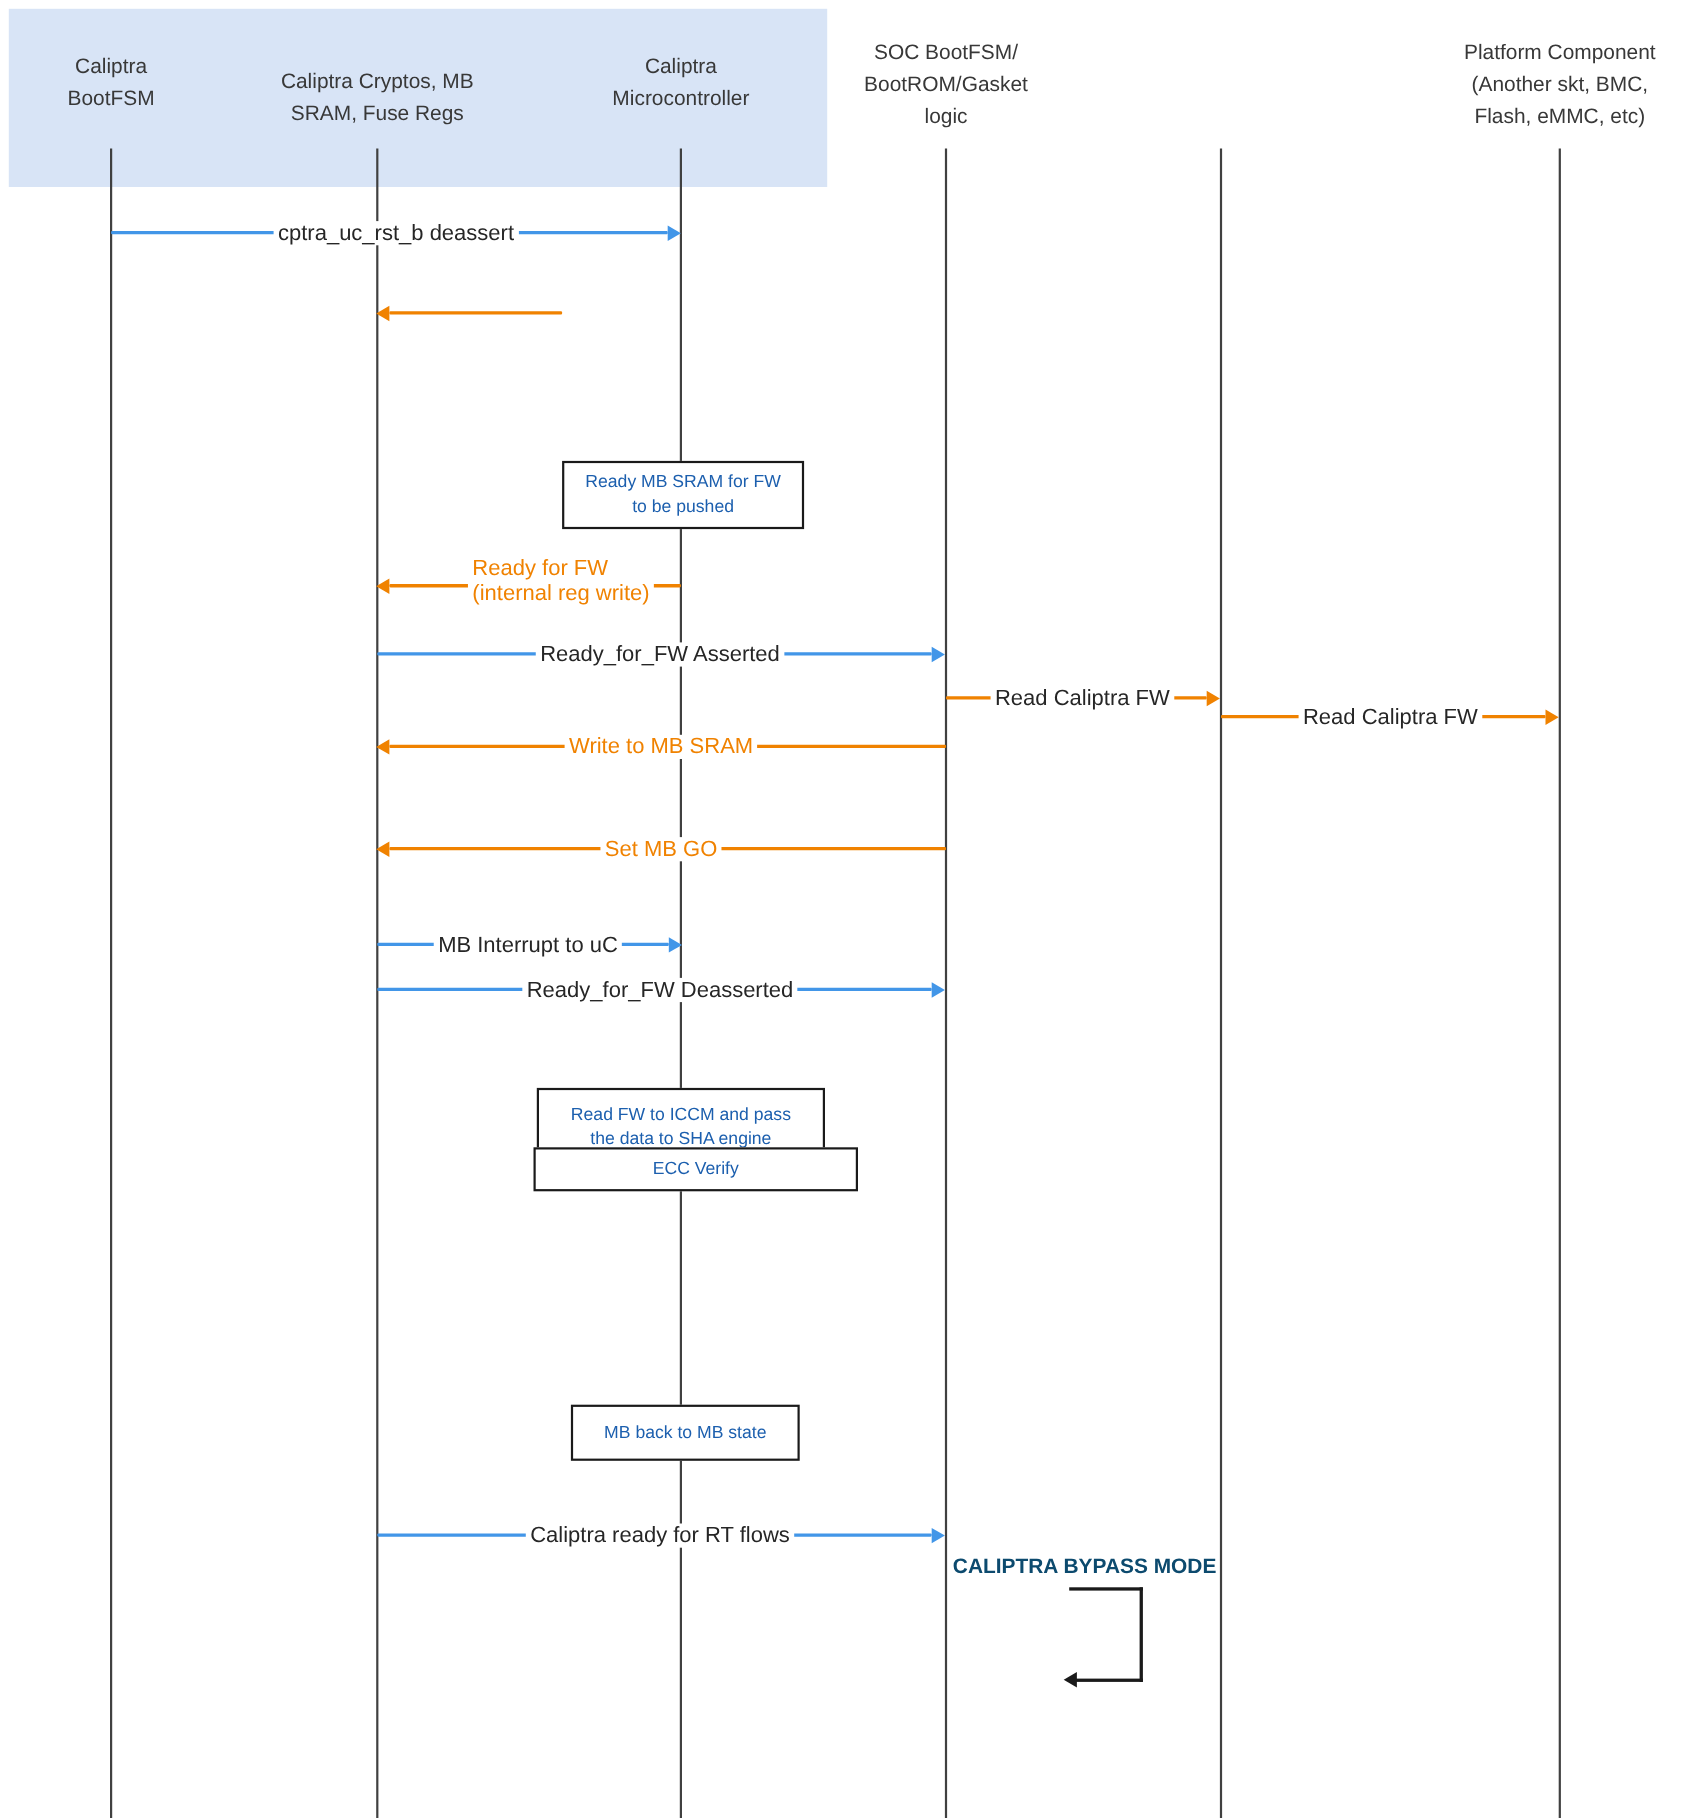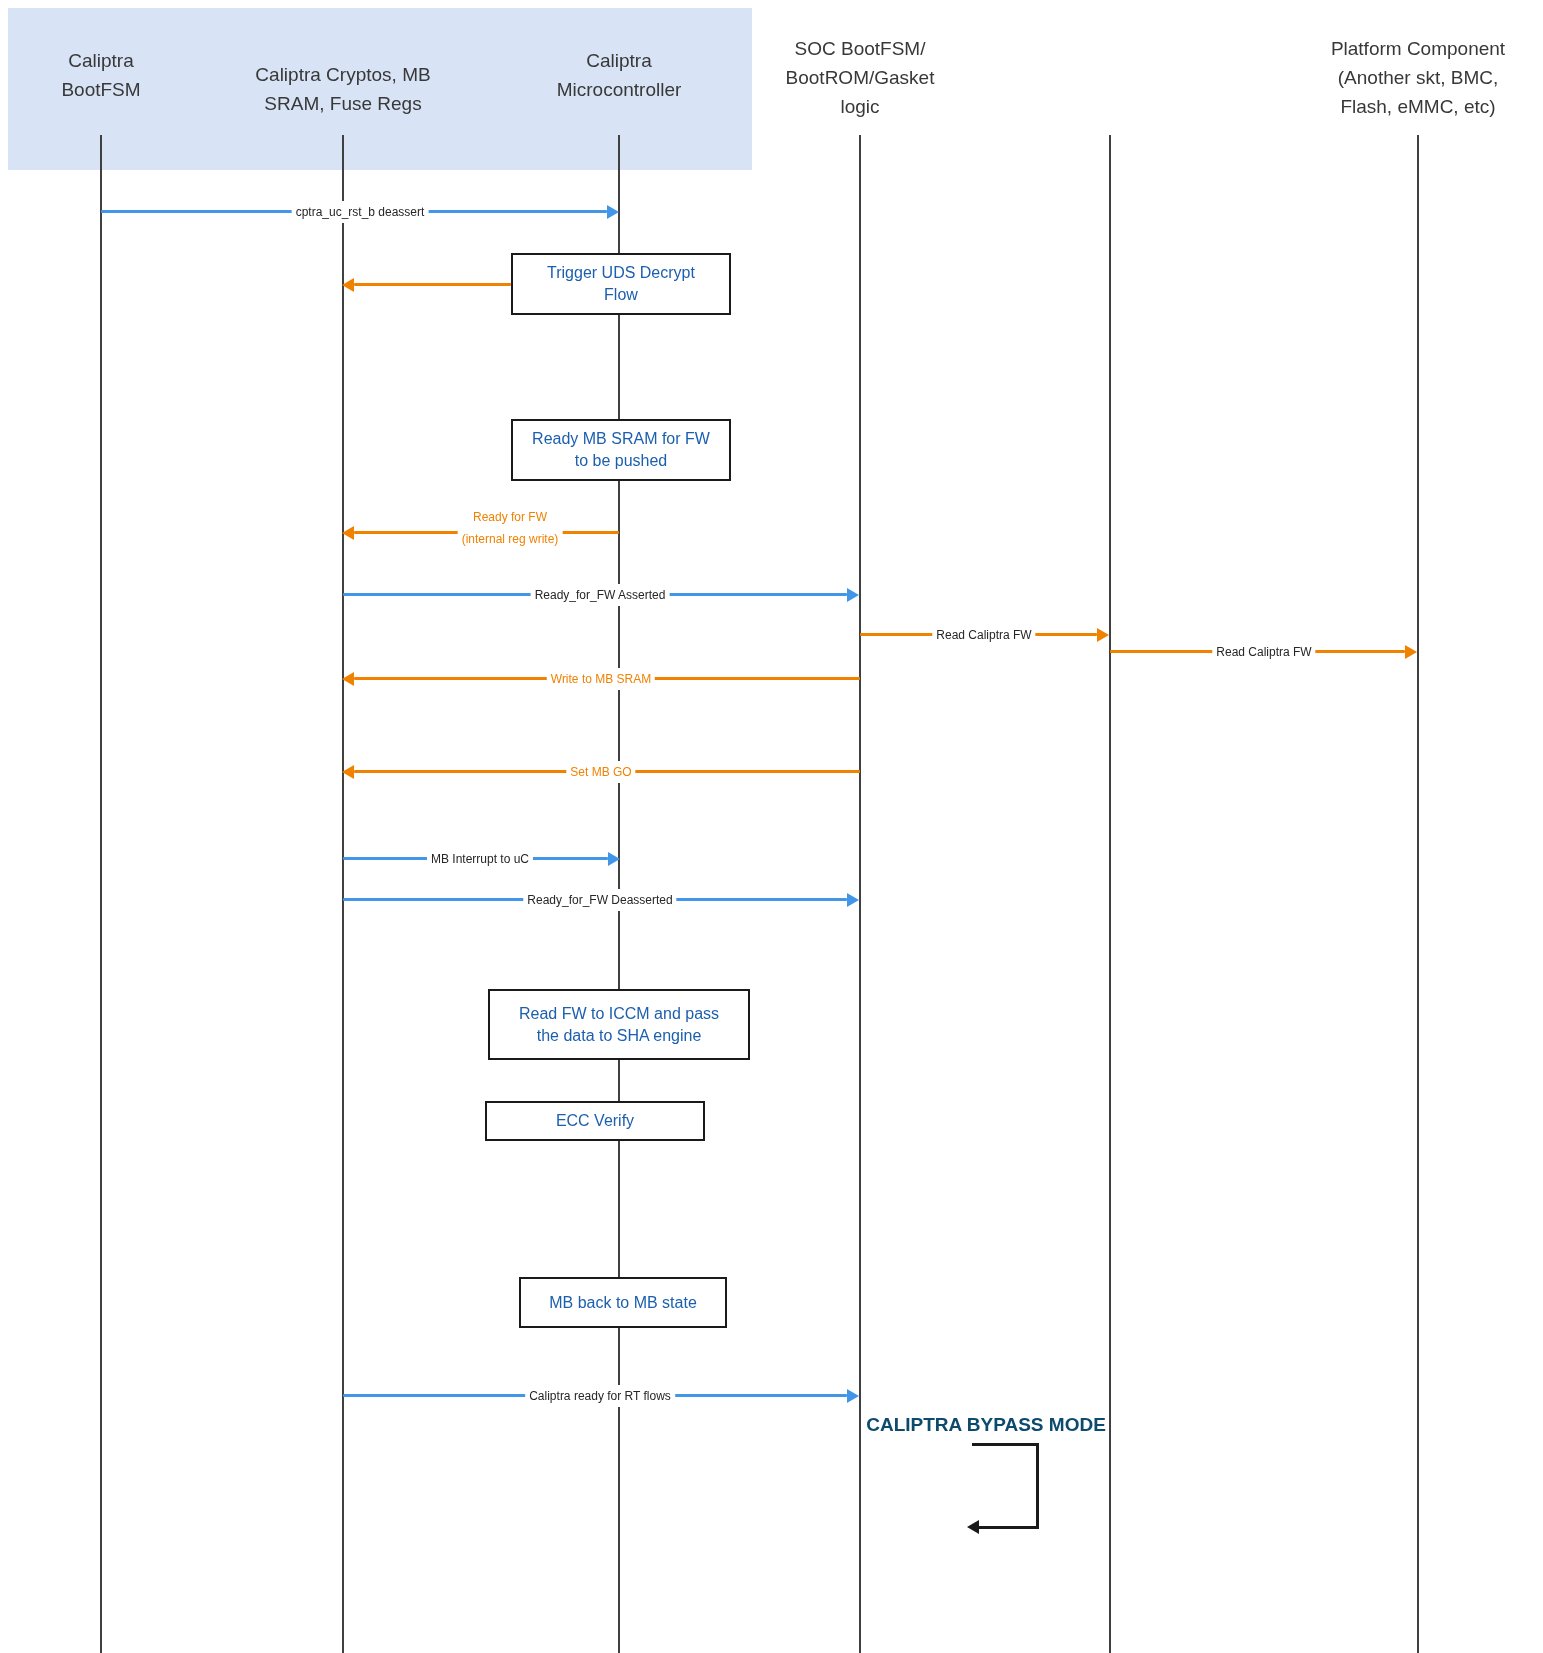--- a/index.html
+++ b/index.html
@@ -34,22 +34,22 @@
     border:7px solid transparent; border-right:0;
     border-left:12px solid currentColor;
   }
   .arrow.left::before {
     content:""; position:absolute; right:100%; top:50%; margin-top:-7px;
     border:7px solid transparent; border-left:0;
     border-right:12px solid currentColor;
   }
   .msg-label {
     position:absolute; transform:translate(-50%,-50%);
-    background:#ffffff; padding:0 4px; white-space:pre-line; text-align:center;
-    font-size:12px; line-height:22px; z-index:3;
+    background:#ffffff; padding:0 4px; white-space:pre-line; text-align:left;
+    font-size:20px; line-height:22px; z-index:3;
   }
   .msg-label.dark   { color:#262626; }
   .msg-label.orange { color:#f08200; }
   .process-box {
     position:absolute; box-sizing:border-box;
     border:2px solid #1a1a1a; background:#ffffff;
     display:flex; align-items:center; justify-content:center;
     text-align:center; z-index:3;
   }
   .process-box span {
@@ -89,24 +89,20 @@
   <div class="actor-title" style="left:860px;top:34px">SOC BootFSM/
 BootROM/Gasket
 logic</div>
   <div class="actor-title" style="left:1418px;top:34px">Platform Component
 (Another skt, BMC,
 Flash, eMMC, etc)</div>
 
   <div class="arrow blue right" style="left:101px;top:210px;width:506px"></div>
   <div class="msg-label dark" style="left:360px;top:212px">cptra_uc_rst_b deassert</div>
 
-  <div class="process-box" style="left:511px;top:253px;width:220px;height:62px">
-    <span>Trigger UDS Decrypt
-Flow</span>
-  </div>
   <div class="arrow orange left" style="left:354px;top:283px;width:157px"></div>
 
 
   <div class="process-box" style="left:511px;top:419px;width:220px;height:62px">
     <span>Ready MB SRAM for FW
 to be pushed</span>
   </div>
 
   <div class="arrow orange left" style="left:354px;top:531px;width:265px"></div>
   <div class="msg-label orange" style="left:510px;top:528px">Ready for FW
@@ -131,21 +127,21 @@
   <div class="msg-label dark" style="left:480px;top:859px">MB Interrupt to uC</div>
 
   <div class="arrow blue right" style="left:343px;top:898px;width:504px"></div>
   <div class="msg-label dark" style="left:600px;top:900px">Ready_for_FW Deasserted</div>
 
   <div class="process-box" style="left:488px;top:989px;width:262px;height:71px">
     <span>Read FW to ICCM and pass
 the data to SHA engine</span>
   </div>
 
-  <div class="process-box" style="left:485px;top:1101px;width:220px;height:40px">
+  <div class="process-box" style="left:485px;top:1043px;width:295px;height:40px">
     <span>ECC Verify</span>
   </div>
 
   <div class="process-box" style="left:519px;top:1277px;width:208px;height:51px">
     <span>MB back to MB state</span>
   </div>
 
   <div class="arrow blue right" style="left:343px;top:1394px;width:504px"></div>
   <div class="msg-label dark" style="left:600px;top:1396px">Caliptra ready for RT flows</div>
 

